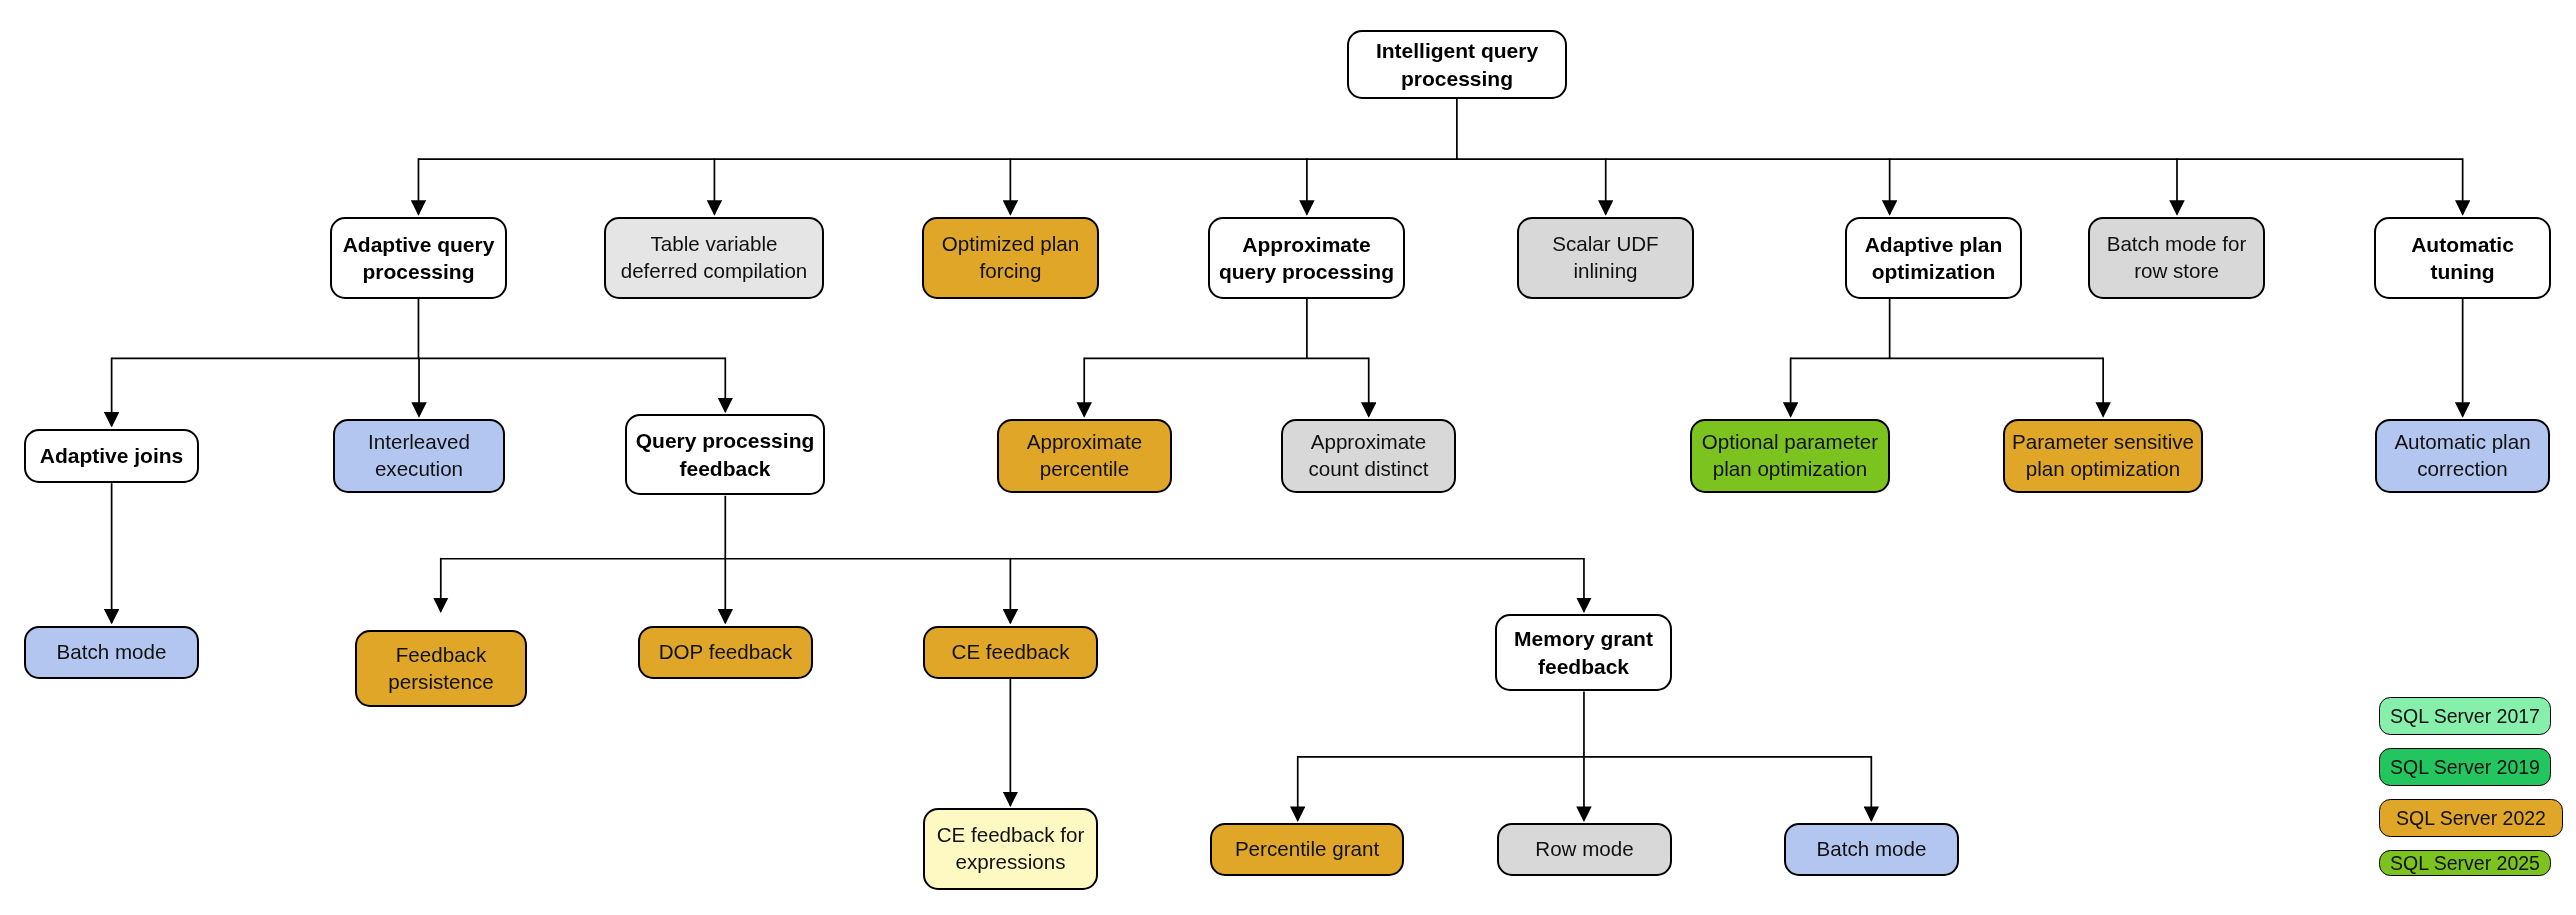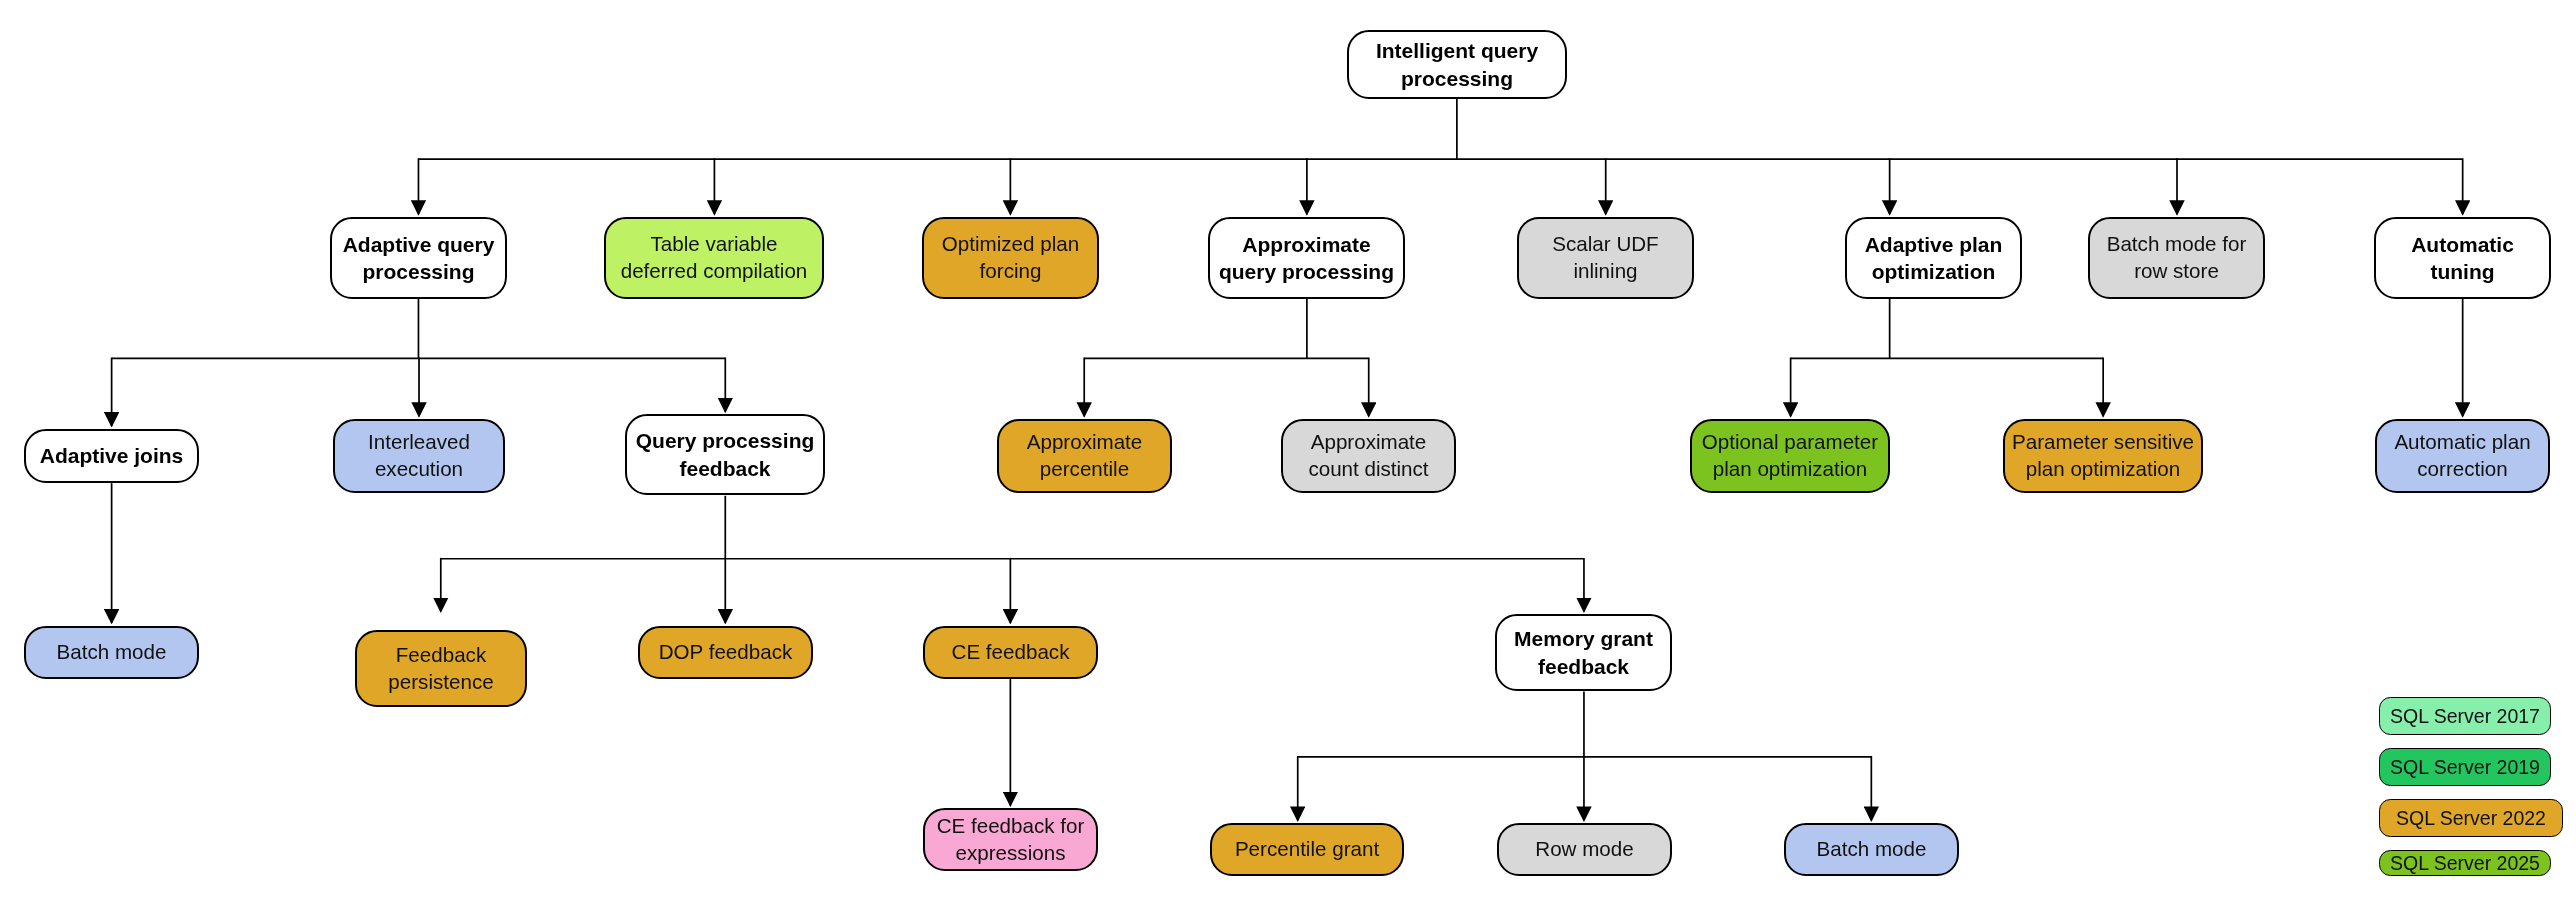--- a/index.html
+++ b/index.html
@@ -13,21 +13,21 @@
   }
   #connectors{position:absolute;left:0;top:0;}
   .node{
     position:absolute;
     display:flex;
     align-items:center;
     justify-content:center;
     text-align:center;
     box-sizing:border-box;
     border:2.3px solid #000;
-    border-radius:22px;
+    border-radius:15px;
     font-size:20.6px;
     line-height:1.3;
     color:#111;
     padding:2.3px 6.9px;
   }
   .node.bold{font-weight:bold;font-size:21px;color:#000;}
   .legend-pill{
     position:absolute;
     display:flex;
     align-items:center;
@@ -89,21 +89,21 @@
         <line x1="3269" y1="1320.5" x2="3269" y2="1433" stroke="#000000" stroke-width="3" marker-end="url(#arrow)"></line>
       </g>
   </svg>
   <div id="nodes">
       <div class="node bold" style="left: 1347px; top: 30px; width: 220px; height: 69px; background: rgb(255, 255, 255);">
         <span>Intelligent query processing</span>
       </div>
       <div class="node bold" style="left: 330px; top: 217px; width: 177px; height: 82px; background: rgb(255, 255, 255);">
         <span>Adaptive query processing</span>
       </div>
-      <div class="node" style="left: 604px; top: 217px; width: 220px; height: 82px; background: #bef264;">
+      <div class="node" style="left: 604px; top: 217px; width: 220px; height: 82px; background: #e5e5e5;">
         <span>Table variable deferred compilation</span>
       </div>
       <div class="node" style="left: 922px; top: 217px; width: 177px; height: 82px; background: rgb(223, 166, 39);">
         <span>Optimized plan forcing</span>
       </div>
       <div class="node bold" style="left: 1208px; top: 217px; width: 197px; height: 82px; background: rgb(255, 255, 255);">
         <span>Approximate query processing</span>
       </div>
       <div class="node" style="left: 1517px; top: 217px; width: 177px; height: 82px; background: rgb(216, 216, 216);">
         <span>Scalar UDF inlining</span>
@@ -149,21 +149,21 @@
       </div>
       <div class="node" style="left: 638px; top: 626px; width: 175px; height: 53px; background: rgb(223, 166, 39);">
         <span>DOP feedback</span>
       </div>
       <div class="node" style="left: 923px; top: 626px; width: 175px; height: 53px; background: rgb(223, 166, 39);">
         <span>CE feedback</span>
       </div>
       <div class="node bold" style="left: 1495px; top: 614px; width: 177px; height: 77px; background: rgb(255, 255, 255);">
         <span>Memory grant feedback</span>
       </div>
-      <div class="node" style="left: 923px; top: 808px; width: 175px; height: 63px; background: #f9a8d4;">
+      <div class="node" style="left: 923px; top: 808px; width: 175px; height: 82px; background: #fef9c3;">
         <span>CE feedback for expressions</span>
       </div>
       <div class="node" style="left: 1210px; top: 823px; width: 194px; height: 53px; background: rgb(223, 166, 39);">
         <span>Percentile grant</span>
       </div>
       <div class="node" style="left: 1497px; top: 823px; width: 175px; height: 53px; background: rgb(216, 216, 216);">
         <span>Row mode</span>
       </div>
       <div class="node" style="left: 1784px; top: 823px; width: 175px; height: 53px; background: rgb(179, 198, 239);">
         <span>Batch mode</span>

